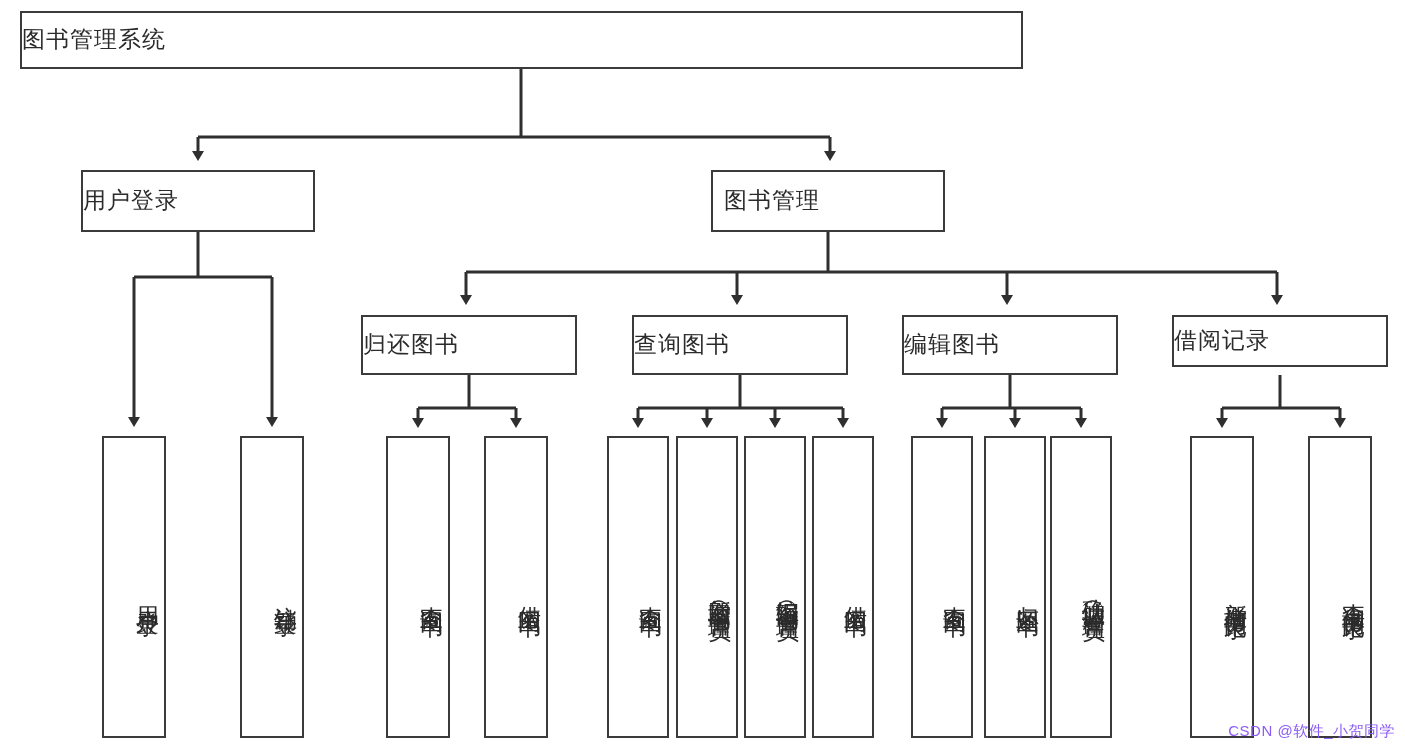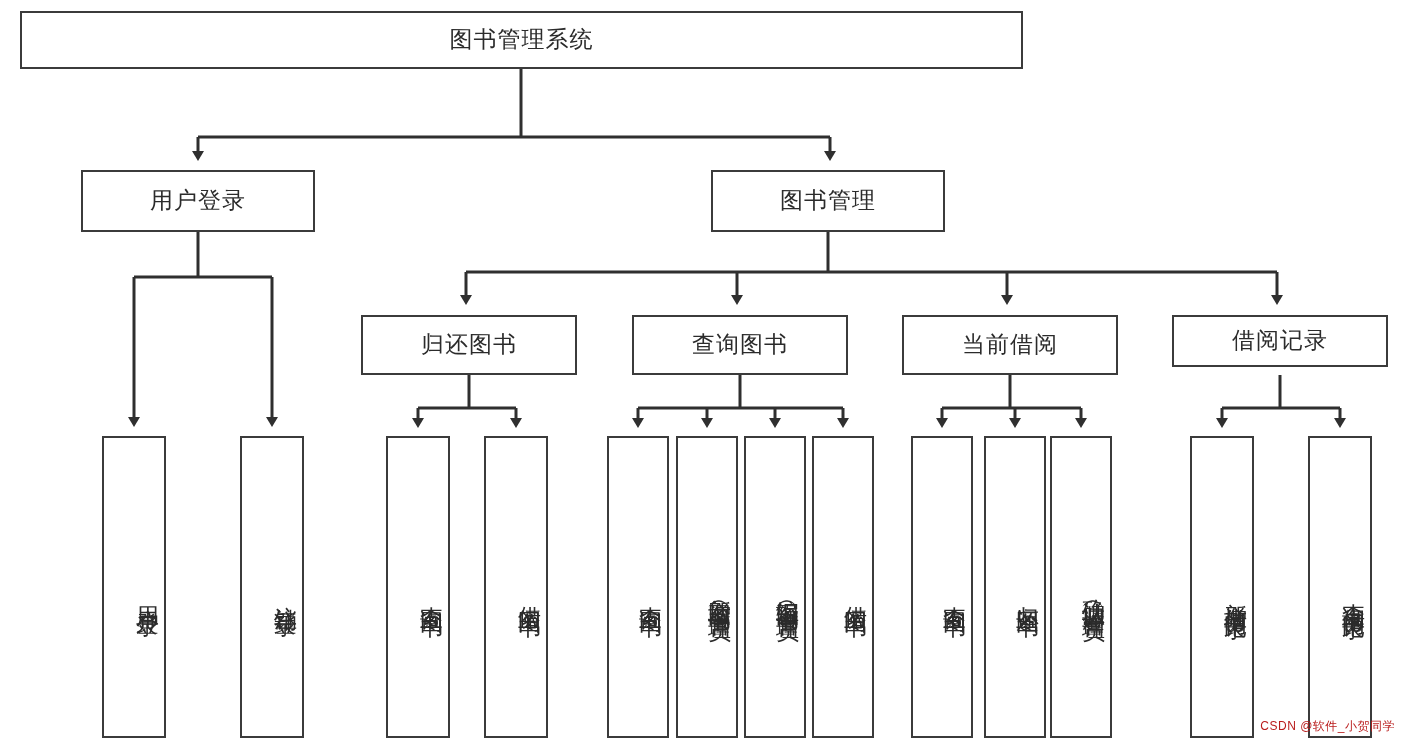--- a/index.html
+++ b/index.html
@@ -17,21 +17,21 @@
     background: #ffffff;
     overflow: hidden;
   }
   .node {
     position: absolute;
     box-sizing: border-box;
     border: 2px solid #3b3b3b;
     background: #ffffff;
     display: flex;
     align-items: center;
-    justify-content: center;
+    justify-content: flex-start;
     color: #2b2b2b;
   }
   .node.horiz {
     font-size: 23px;
     letter-spacing: 1px;
     line-height: 1.2;
   }
   .node.vert {
     writing-mode: vertical-rl;
     text-orientation: upright;
@@ -50,23 +50,23 @@
     position: absolute;
     left: 0;
     top: 0;
     width: 1405px;
     height: 747px;
     pointer-events: none;
   }
   #watermark {
     position: absolute;
     right: 10px;
-    bottom: 12px;
-    font-size: 12px;
-    color: #b91c1c;
+    bottom: 6px;
+    font-size: 15px;
+    color: #8b5cf6;
     letter-spacing: 0.5px;
     white-space: nowrap;
   }
 </style>
 </head>
 <body>
 
 <div id="canvas">
 
   <svg id="edges" viewBox="0 0 1405 747" xmlns="http://www.w3.org/2000/svg">
@@ -119,32 +119,32 @@
     </g>
   </svg>
 
   <div class="node horiz" style="left:20px; top:11px; width:1003px; height:58px;">
     <span>图书管理系统</span>
   </div>
 
   <div class="node horiz" style="left:81px; top:170px; width:234px; height:62px;">
     <span>用户登录</span>
   </div>
-  <div class="node horiz" style="left:711px; top:170px; width:234px; height:62px;">
+  <div class="node horiz" style="left:711px; top:170px; width:234px; height:62px;padding-left:11px;">
     <span>图书管理</span>
   </div>
 
   <div class="node horiz" style="left:361px; top:315px; width:216px; height:60px;">
     <span>归还图书</span>
   </div>
   <div class="node horiz" style="left:632px; top:315px; width:216px; height:60px;">
     <span>查询图书</span>
   </div>
   <div class="node horiz" style="left:902px; top:315px; width:216px; height:60px;">
-    <span>当前借阅</span>
+    <span>编辑图书</span>
   </div>
   <div class="node horiz" style="left:1172px; top:315px; width:216px; height:52px;">
     <span>借阅记录</span>
   </div>
 
   <div class="node vert" style="left:102px; top:436px; width:64px; height:302px;">
     <span class="vlabel">用户登录</span>
   </div>
   <div class="node vert" style="left:240px; top:436px; width:64px; height:302px;">
     <span class="vlabel">注销登录</span>

